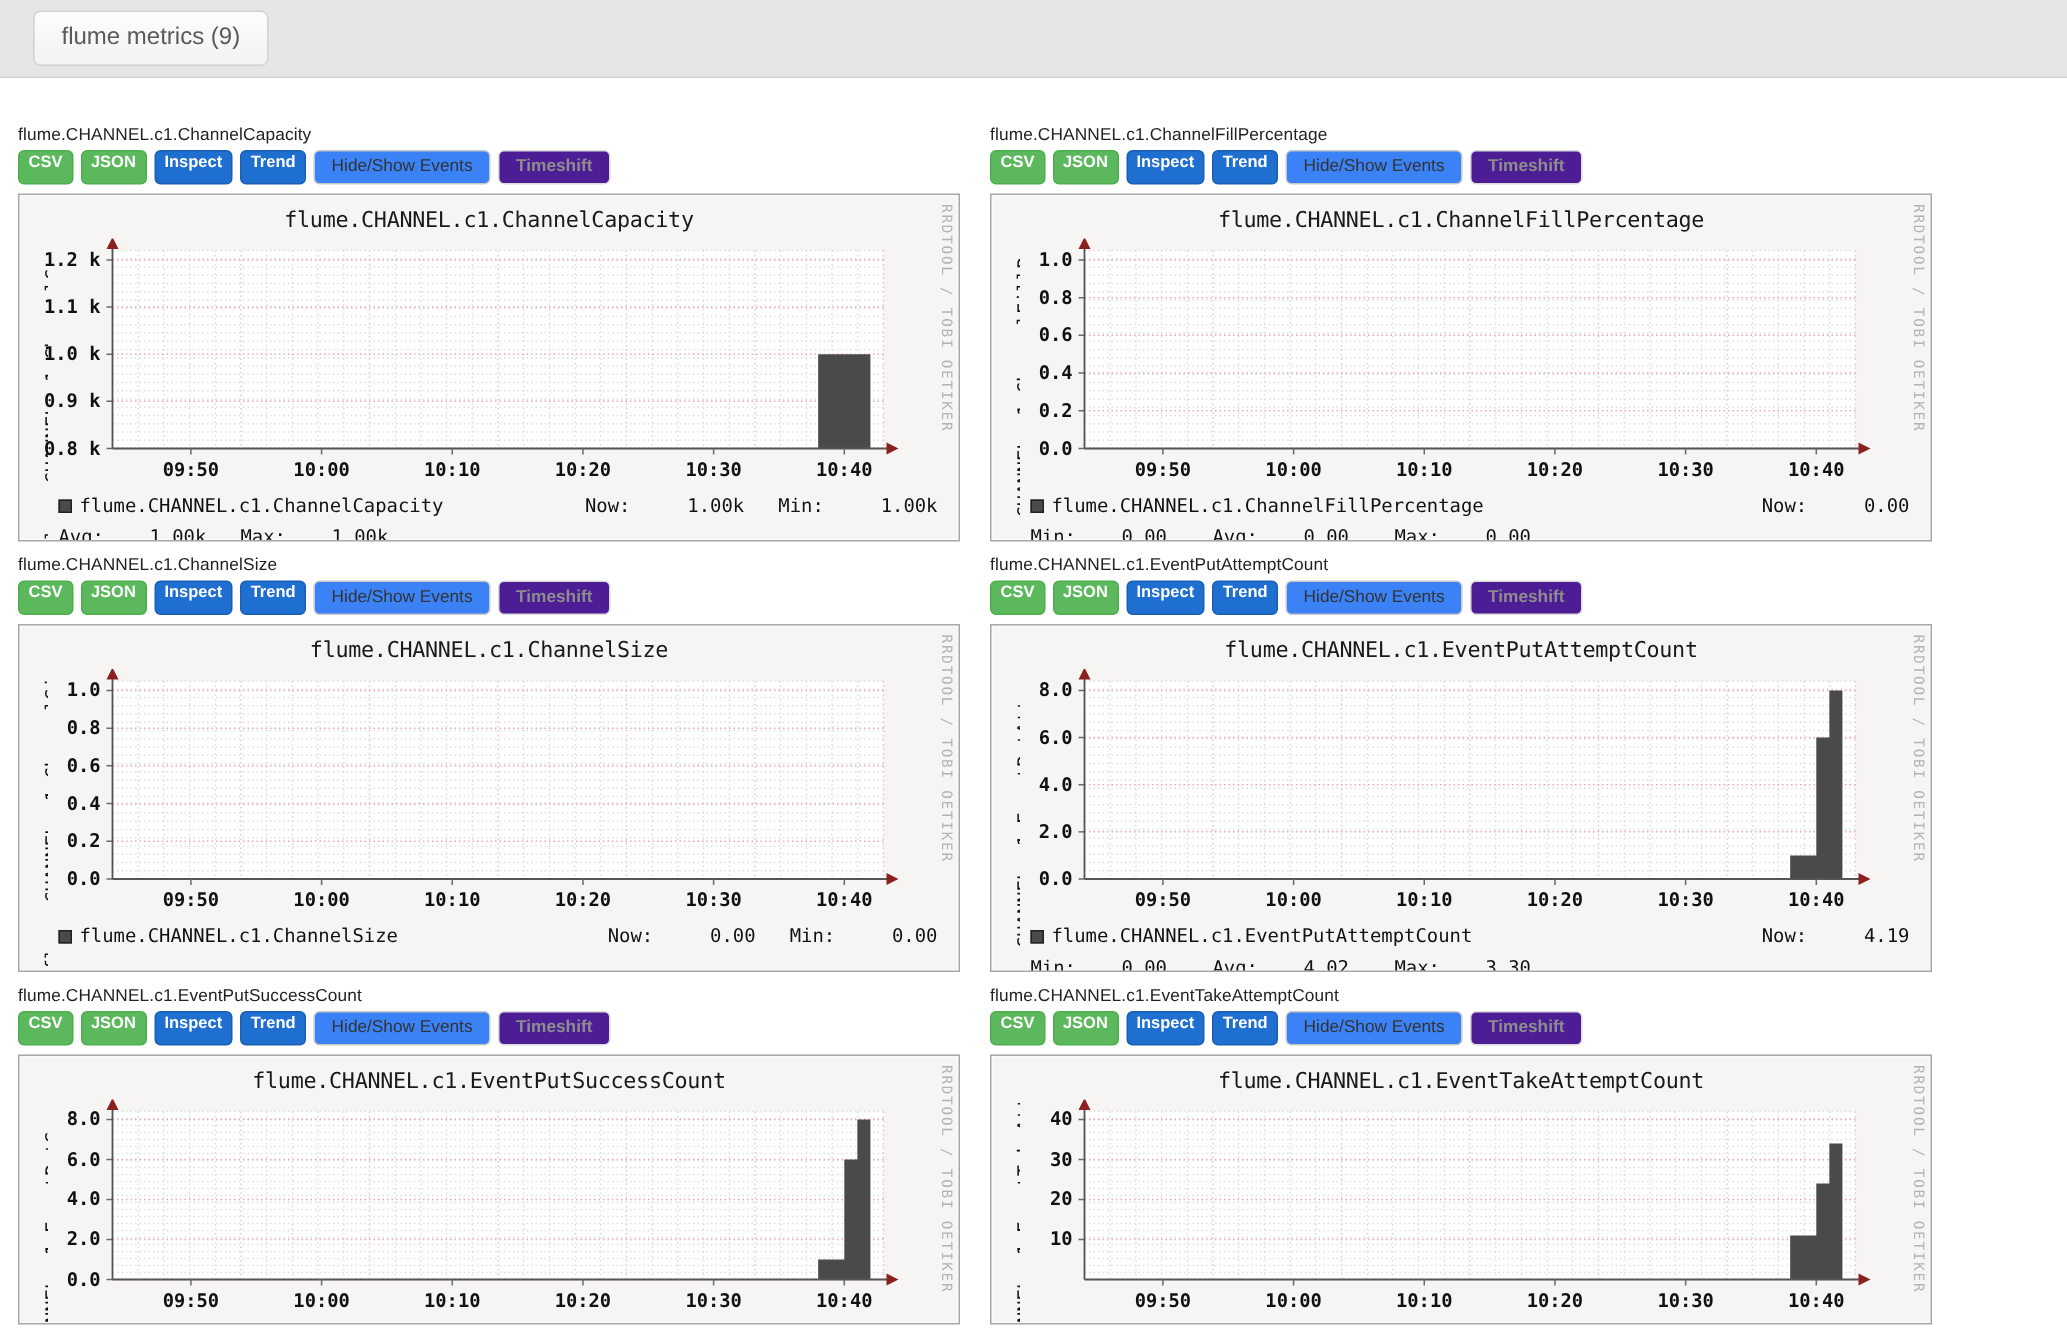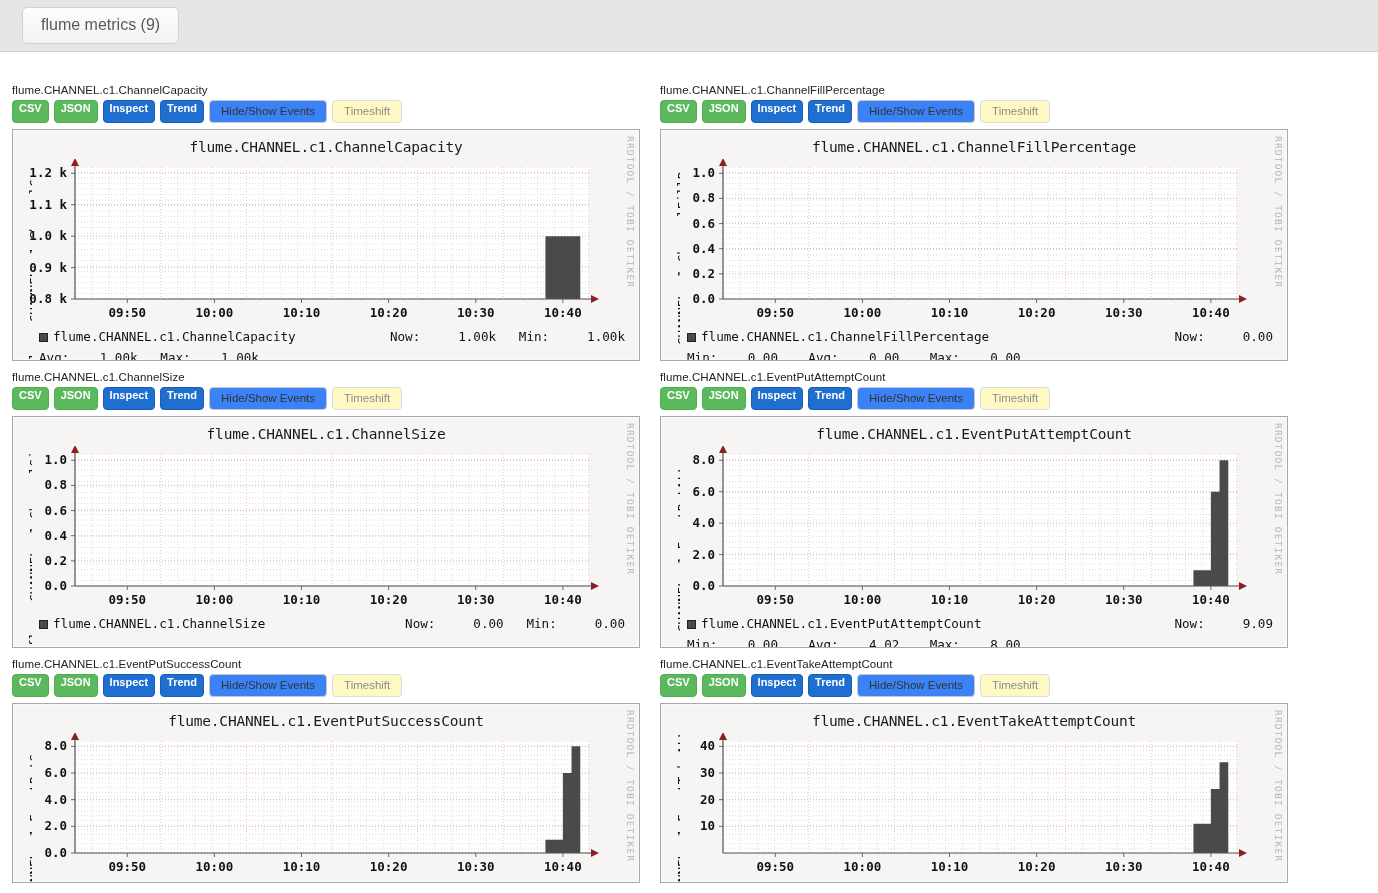--- a/index.html
+++ b/index.html
@@ -66,21 +66,21 @@
   .btn {
     font-size: 11.5px;
     color: #333;
     background: #3b82f6;
     border: 1px solid #c8c8c8;
     border-radius: 4px;
     padding: 4px 11px 5px 11px;
     line-height: 1.05;
     white-space: nowrap;
   }
-  .btn.muted { background: #fef9c3; border-color: #dcdcdc; color: #8d8d8d; }
+  .btn.muted { background: #4c1d95; border-color: #dcdcdc; color: #8d8d8d; font-weight: bold; }
 
   
   .graph {
     position: relative;
     width: 628px;
     background: #f6f5f3;
     border: 1px solid #a8a8a8;
     box-shadow: inset 0 0 0 1px #fbfbfb;
     overflow: hidden;
   }
@@ -618,22 +618,22 @@
             <line x1="288.50847457627117" x2="288.50847457627117" y1="140" y2="144" stroke="#6a6a6a"></line>
             <text x="288.50847457627117" y="158" text-anchor="middle" font-family="&quot;DejaVu Sans Mono&quot;, monospace" font-size="12.5" fill="#111">10:10</text>
             <line x1="375.6271186440678" x2="375.6271186440678" y1="140" y2="144" stroke="#6a6a6a"></line>
             <text x="375.6271186440678" y="158" text-anchor="middle" font-family="&quot;DejaVu Sans Mono&quot;, monospace" font-size="12.5" fill="#111">10:20</text>
             <line x1="462.7457627118644" x2="462.7457627118644" y1="140" y2="144" stroke="#6a6a6a"></line>
             <text x="462.7457627118644" y="158" text-anchor="middle" font-family="&quot;DejaVu Sans Mono&quot;, monospace" font-size="12.5" fill="#111">10:30</text>
             <line x1="549.8644067796611" x2="549.8644067796611" y1="140" y2="144" stroke="#6a6a6a"></line>
             <text x="549.8644067796611" y="158" text-anchor="middle" font-family="&quot;DejaVu Sans Mono&quot;, monospace" font-size="12.5" fill="#111">10:40</text>
           </svg>
         </div>
-        <div class="legend"><span class="swatch"></span><span>flume.CHANNEL.c1.EventPutAttemptCount</span><span style="float: right; padding-right: 14px;">Now:     9.09</span></div>
-        <div class="legend legend-row2">Min:    0.00    Avg:    4.02    Max:    8.00</div>
+        <div class="legend"><span class="swatch"></span><span>flume.CHANNEL.c1.EventPutAttemptCount</span><span style="float: right; padding-right: 14px;">Now:     4.19</span></div>
+        <div class="legend legend-row2">Min:    0.00    Avg:    4.02    Max:    3.30</div>
       </div>
     </div>
     <div class="panel">
       <div class="metric-name">flume.CHANNEL.c1.EventPutSuccessCount</div>
       <div class="controls">
         <span class="badge green">CSV</span>
         <span class="badge green">JSON</span>
         <span class="badge blue">Inspect</span>
         <span class="badge blue">Trend</span>
         <span class="btn">Hide/Show Events</span>

